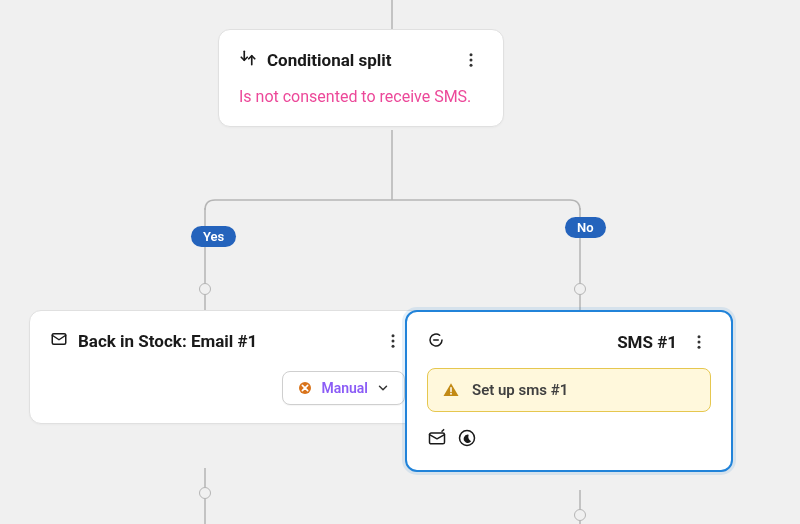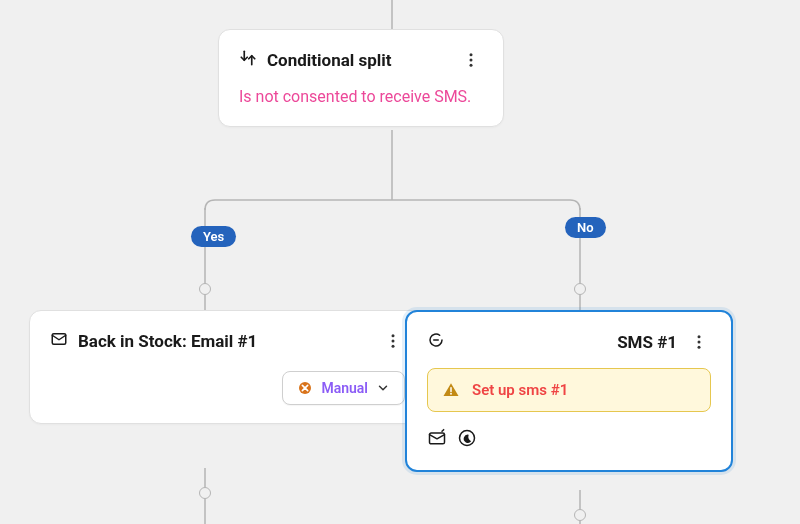--- a/index.html
+++ b/index.html
@@ -81,21 +81,21 @@
     .alert {
       background: #fff8dc;
       border: 1px solid #e6c74f;
       border-radius: 8px;
       padding: 12px 14px;
       display: flex;
       align-items: center;
       gap: 12px;
       font-size: 15px;
       font-weight: 600;
-      color: #ef4444;
+      color: #404040;
     }
     .bottom-row {
       display: flex;
       justify-content: space-between;
       align-items: center;
       margin-top: 16px;
     }
     .icon-group {
       display: flex;
       gap: 10px;

